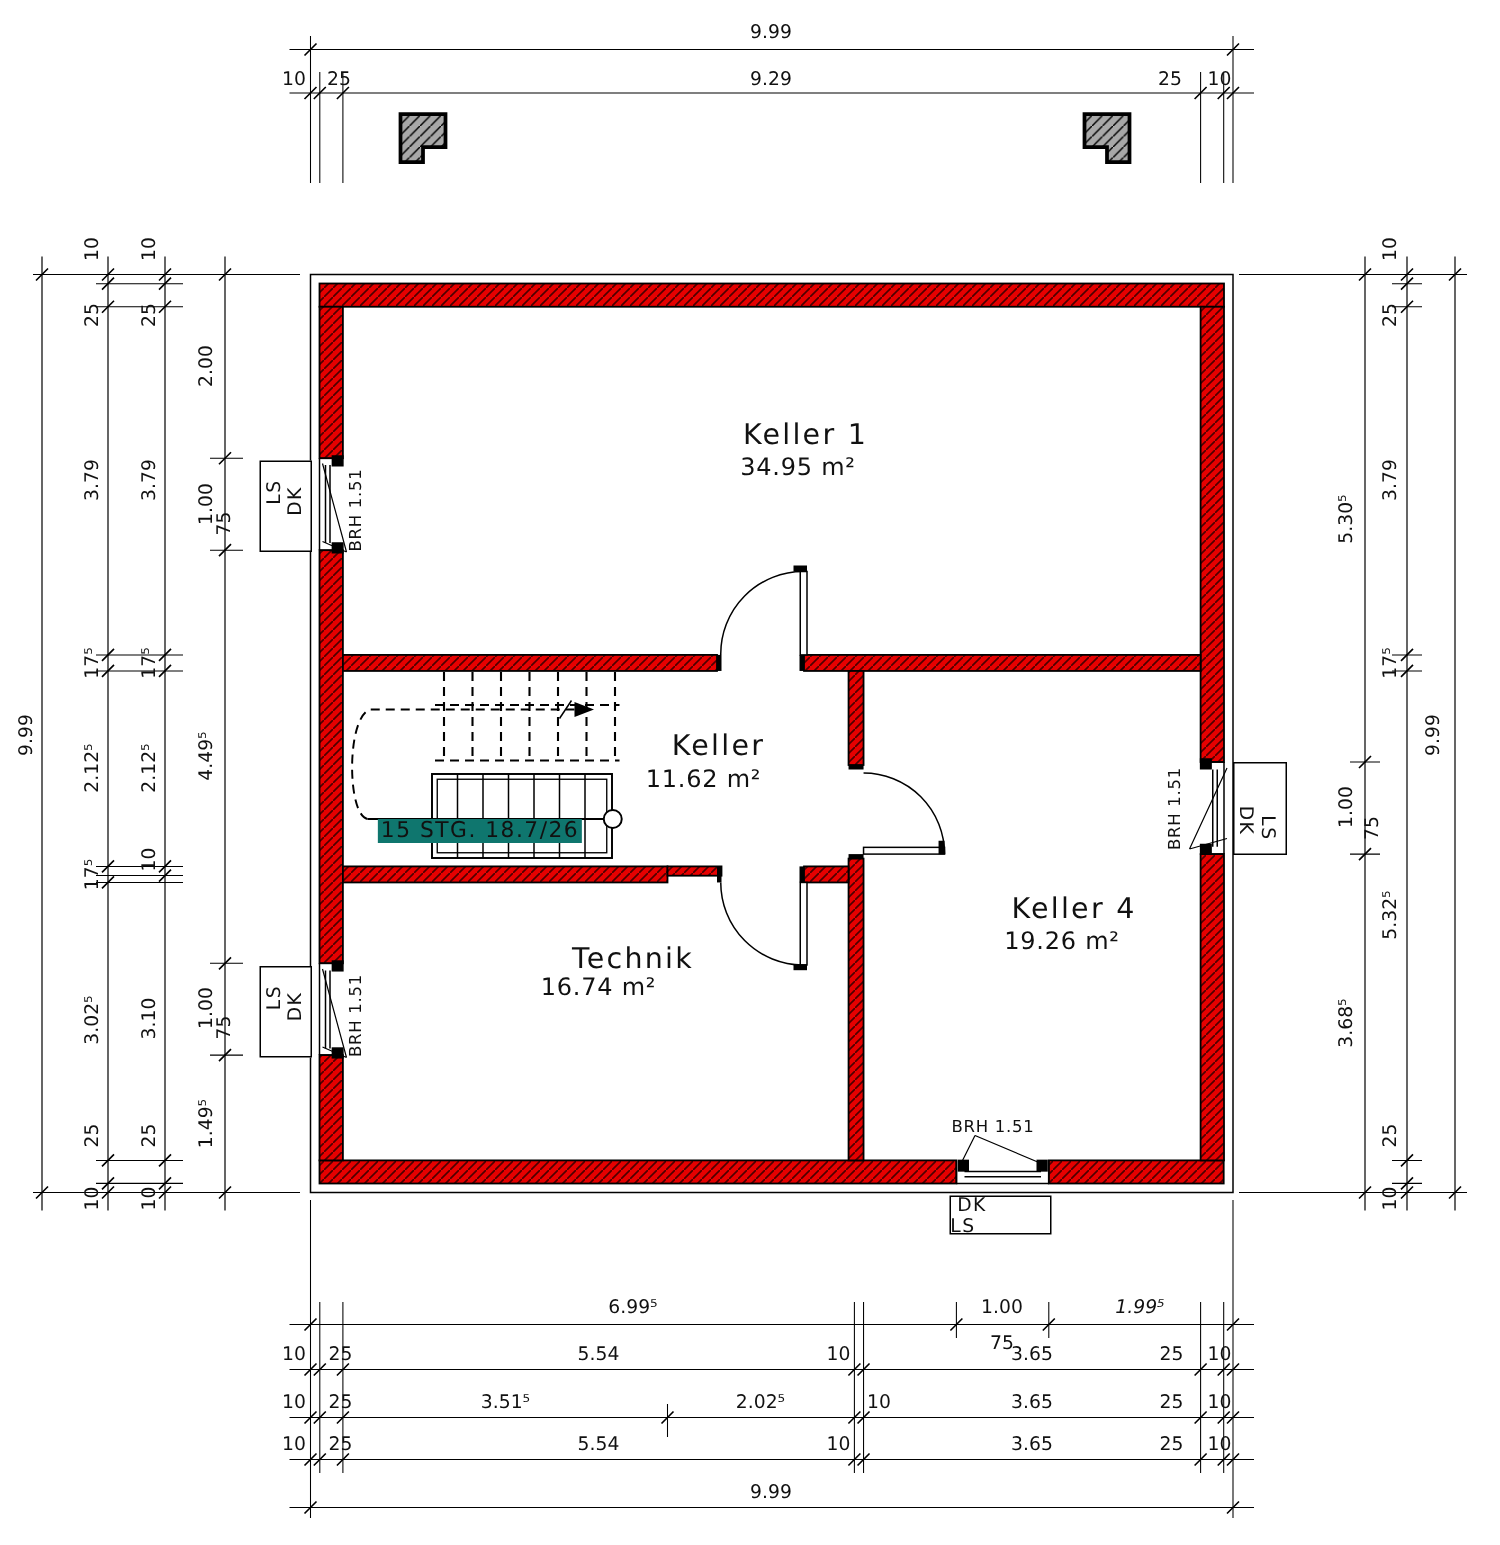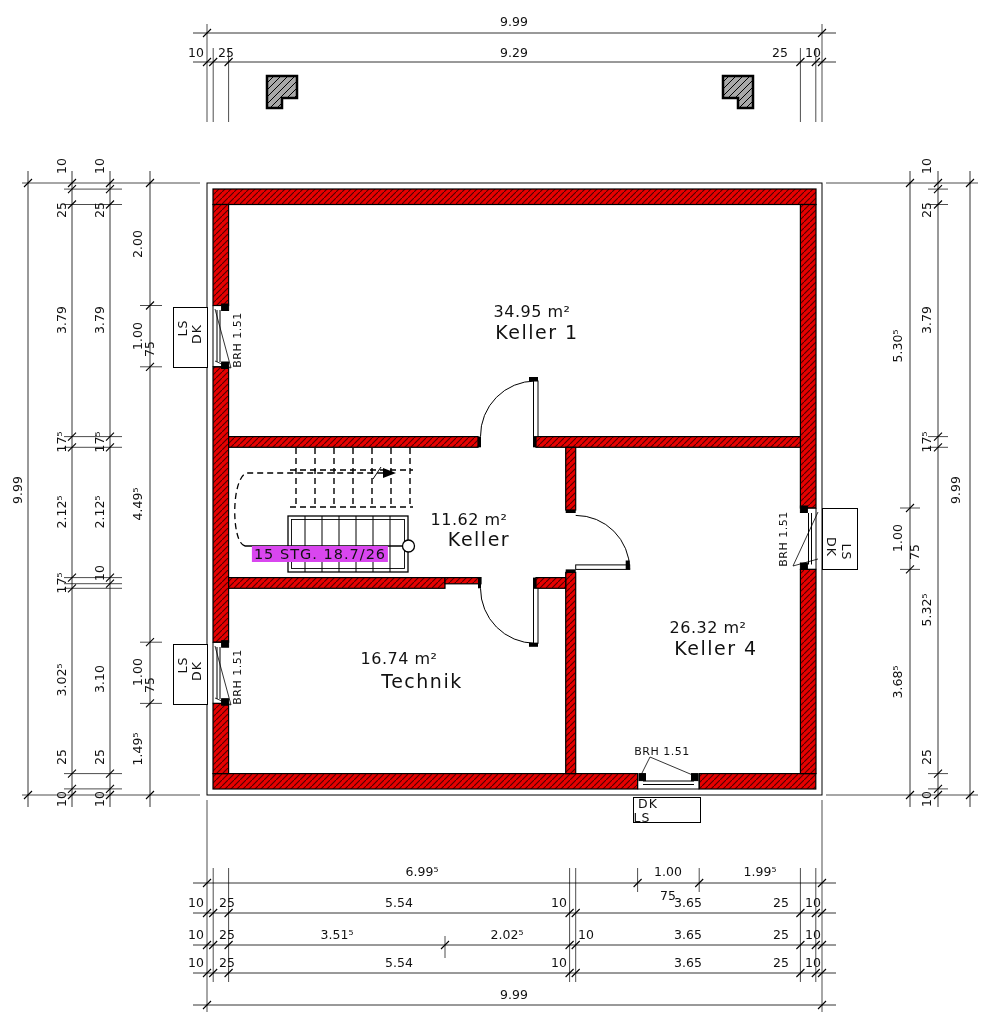--- a/index.html
+++ b/index.html
@@ -3,24 +3,24 @@
 <meta charset="utf-8">
 <style>
   html,body{margin:0;padding:0;background:#fff;}
   #canvas{position:relative;width:1000px;height:1030px;background:#fff;overflow:hidden;
           font-family:"DejaVu Sans",sans-serif;color:#111;}
   #plan-svg{position:absolute;left:0;top:0;}
   .lbl{position:absolute;white-space:nowrap;color:#111;}
   .c-dim{font-size:12.5px;}
   .c-brh{font-size:11px;letter-spacing:.5px;}
   .c-vent{font-size:12.5px;letter-spacing:1px;}
-  .room-name{position:absolute;transform:translate(-50%,-50%);font-size:19px;letter-spacing:1.5px;white-space:nowrap;margin-top:42px;}
+  .room-name{position:absolute;transform:translate(-50%,-50%);font-size:19px;letter-spacing:1.5px;white-space:nowrap;}
   .room-area{position:absolute;transform:translate(-50%,-50%);font-size:16px;letter-spacing:.5px;white-space:nowrap;}
   .stair-label{position:absolute;transform:translate(-50%,-50%);font-size:14.5px;letter-spacing:1px;
-               background:#d946ef;padding:0 2px;white-space:nowrap;}
+               background:#0f766e;padding:0 2px;white-space:nowrap;}
   .vbox{position:absolute;background:#fff;border:1.2px solid #000;box-sizing:border-box;}
 </style>
 </head>
 <body>
 
 <div id="canvas">
 
   <svg id="plan-svg" width="1000" height="1030" viewBox="0 0 1000 1030">
     <defs>
       <pattern id="hatchRed" width="6" height="6" patternUnits="userSpaceOnUse">
@@ -171,34 +171,34 @@
   <div class="vbox" style="left:822px;top:508px;width:36px;height:62px;"></div>
   <div class="vbox" style="left:633px;top:797px;width:68px;height:26px;"></div>
 
   <div class="room-name" style="left:537px;top:290px;">Keller 1</div>
   <div class="room-area" style="left:532px;top:311px;">34.95 m²</div>
   <div class="room-name" style="left:479px;top:497px;">Keller</div>
   <div class="room-area" style="left:469px;top:519px;text-align:center;">11.62 m²</div>
   <div class="room-name" style="left:422px;top:639px;">Technik</div>
   <div class="room-area" style="left:399px;top:658px;">16.74 m²</div>
   <div class="room-name" style="left:716px;top:606px;">Keller 4</div>
-  <div class="room-area" style="left:708px;top:627px;">26.32 m²</div>
+  <div class="room-area" style="left:708px;top:627px;">19.26 m²</div>
 
   <div class="stair-label" style="left:320px;top:554px;">15 STG. 18.7/26</div>
 
   <div id="gen-labels">
       <span class="lbl c-dim" style="left: 514px; top: 21px; transform: translate(-50%, -50%);">9.99</span>
       <span class="lbl c-dim" style="left: 196px; top: 52px; transform: translate(-50%, -50%);">10</span>
       <span class="lbl c-dim" style="left: 226px; top: 52px; transform: translate(-50%, -50%);">25</span>
       <span class="lbl c-dim" style="left: 514px; top: 52px; transform: translate(-50%, -50%);">9.29</span>
       <span class="lbl c-dim" style="left: 780px; top: 52px; transform: translate(-50%, -50%);">25</span>
       <span class="lbl c-dim" style="left: 813px; top: 52px; transform: translate(-50%, -50%);">10</span>
       <span class="lbl c-dim" style="left: 422px; top: 871px; transform: translate(-50%, -50%);">6.99⁵</span>
       <span class="lbl c-dim" style="left: 668px; top: 871px; transform: translate(-50%, -50%);">1.00</span>
-      <span class="lbl c-dim" style="left: 760px; top: 871px; transform: translate(-50%, -50%);">1.99⁵</span>
+      <span class="lbl c-dim" style="left: 760px; top: 871px; transform: translate(-50%, -50%); font-style: italic;">1.99⁵</span>
       <span class="lbl c-dim" style="left: 668px; top: 895px; transform: translate(-50%, -50%);">75</span>
       <span class="lbl c-dim" style="left: 196px; top: 902px; transform: translate(-50%, -50%);">10</span>
       <span class="lbl c-dim" style="left: 227px; top: 902px; transform: translate(-50%, -50%);">25</span>
       <span class="lbl c-dim" style="left: 399px; top: 902px; transform: translate(-50%, -50%);">5.54</span>
       <span class="lbl c-dim" style="left: 559px; top: 902px; transform: translate(-50%, -50%);">10</span>
       <span class="lbl c-dim" style="left: 688px; top: 902px; transform: translate(-50%, -50%);">3.65</span>
       <span class="lbl c-dim" style="left: 781px; top: 902px; transform: translate(-50%, -50%);">25</span>
       <span class="lbl c-dim" style="left: 813px; top: 902px; transform: translate(-50%, -50%);">10</span>
       <span class="lbl c-dim" style="left: 196px; top: 934px; transform: translate(-50%, -50%);">10</span>
       <span class="lbl c-dim" style="left: 227px; top: 934px; transform: translate(-50%, -50%);">25</span>

